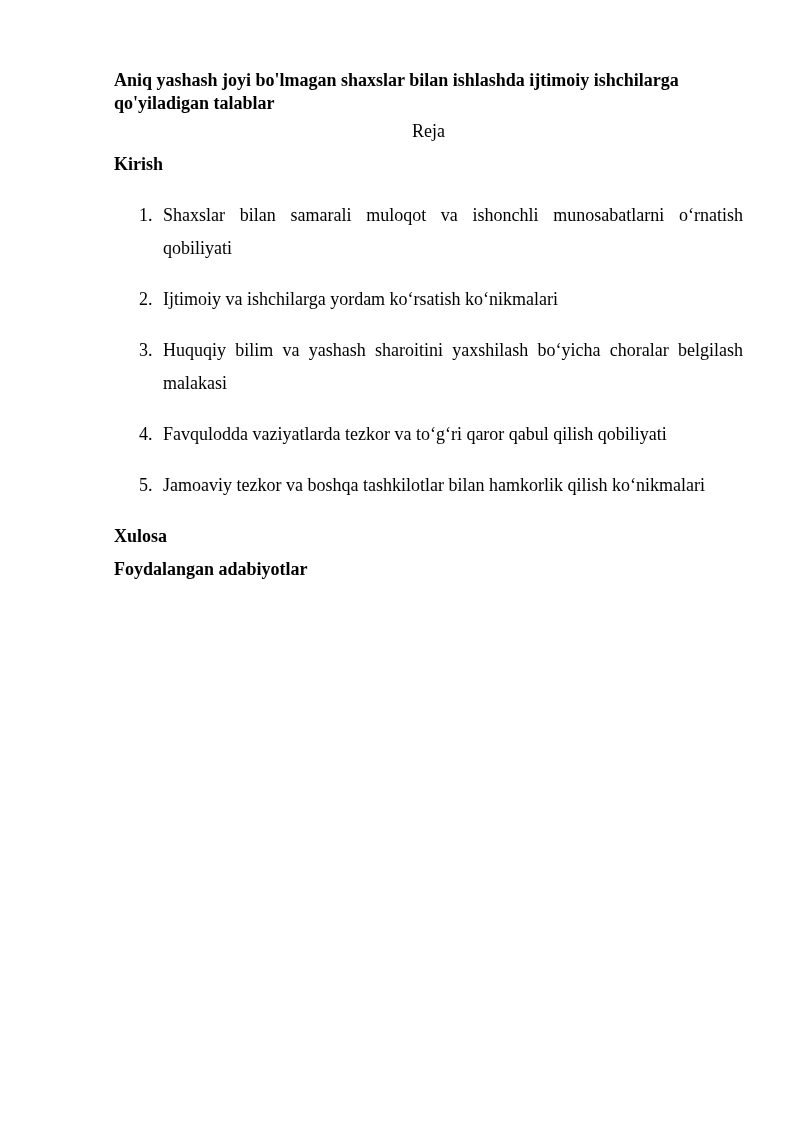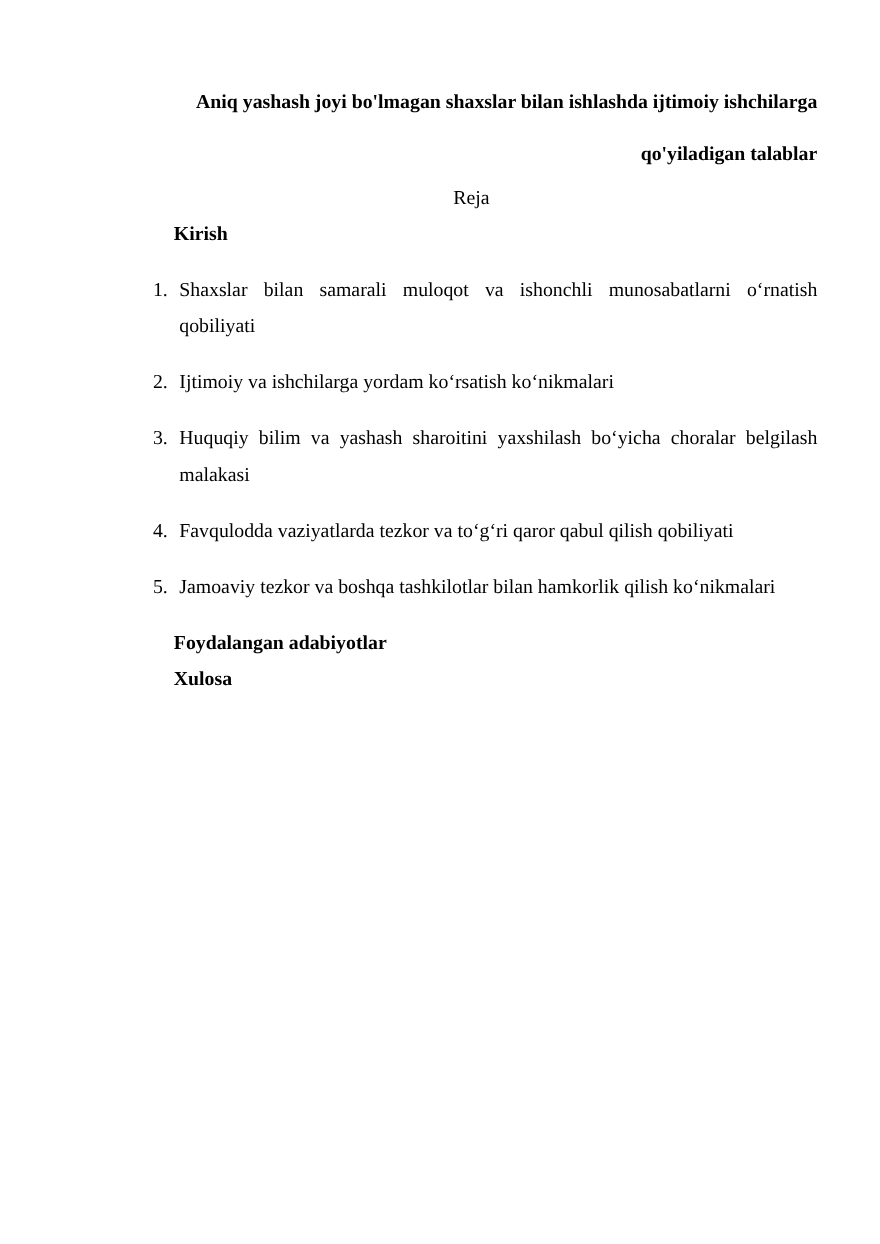--- a/index.html
+++ b/index.html
@@ -15,35 +15,34 @@
   }
   .page {
     width: 800px;
     height: 1131px;
     background: #ffffff;
     padding: 69px 57px 0 114px;
   }
   .doc-title {
     font-weight: bold;
     font-size: 18px;
-    line-height: 47px;
-    text-align: right;
+    line-height: 23px;
+    text-align: left;
   }
   .doc-subtitle {
     font-weight: normal;
     font-size: 18px;
     line-height: 33px;
     text-align: center;
   }
   .section-heading {
     font-weight: bold;
     font-size: 18px;
     line-height: 33px;
     text-align: left;
-    margin-left: 44px;
   }
   .list-wrap {
     margin-top: 18px;
   }
   .list-item {
     position: relative;
     padding-left: 49px;
     font-size: 18px;
     line-height: 33px;
     text-align: justify;
@@ -94,17 +93,17 @@
     </div>
 
     <div class="list-item">
       <span class="num">5.</span>
       <span>Jamoaviy tezkor va boshqa tashkilotlar bilan hamkorlik qilish koʻnikmalari</span>
     </div>
 
   </div>
 
   <div class="closing">
+    <div class="section-heading">Xulosa</div>
     <div class="section-heading">Foydalangan adabiyotlar</div>
-    <div class="section-heading">Xulosa</div>
   </div>
 
 </div>
 
 </body></html>

